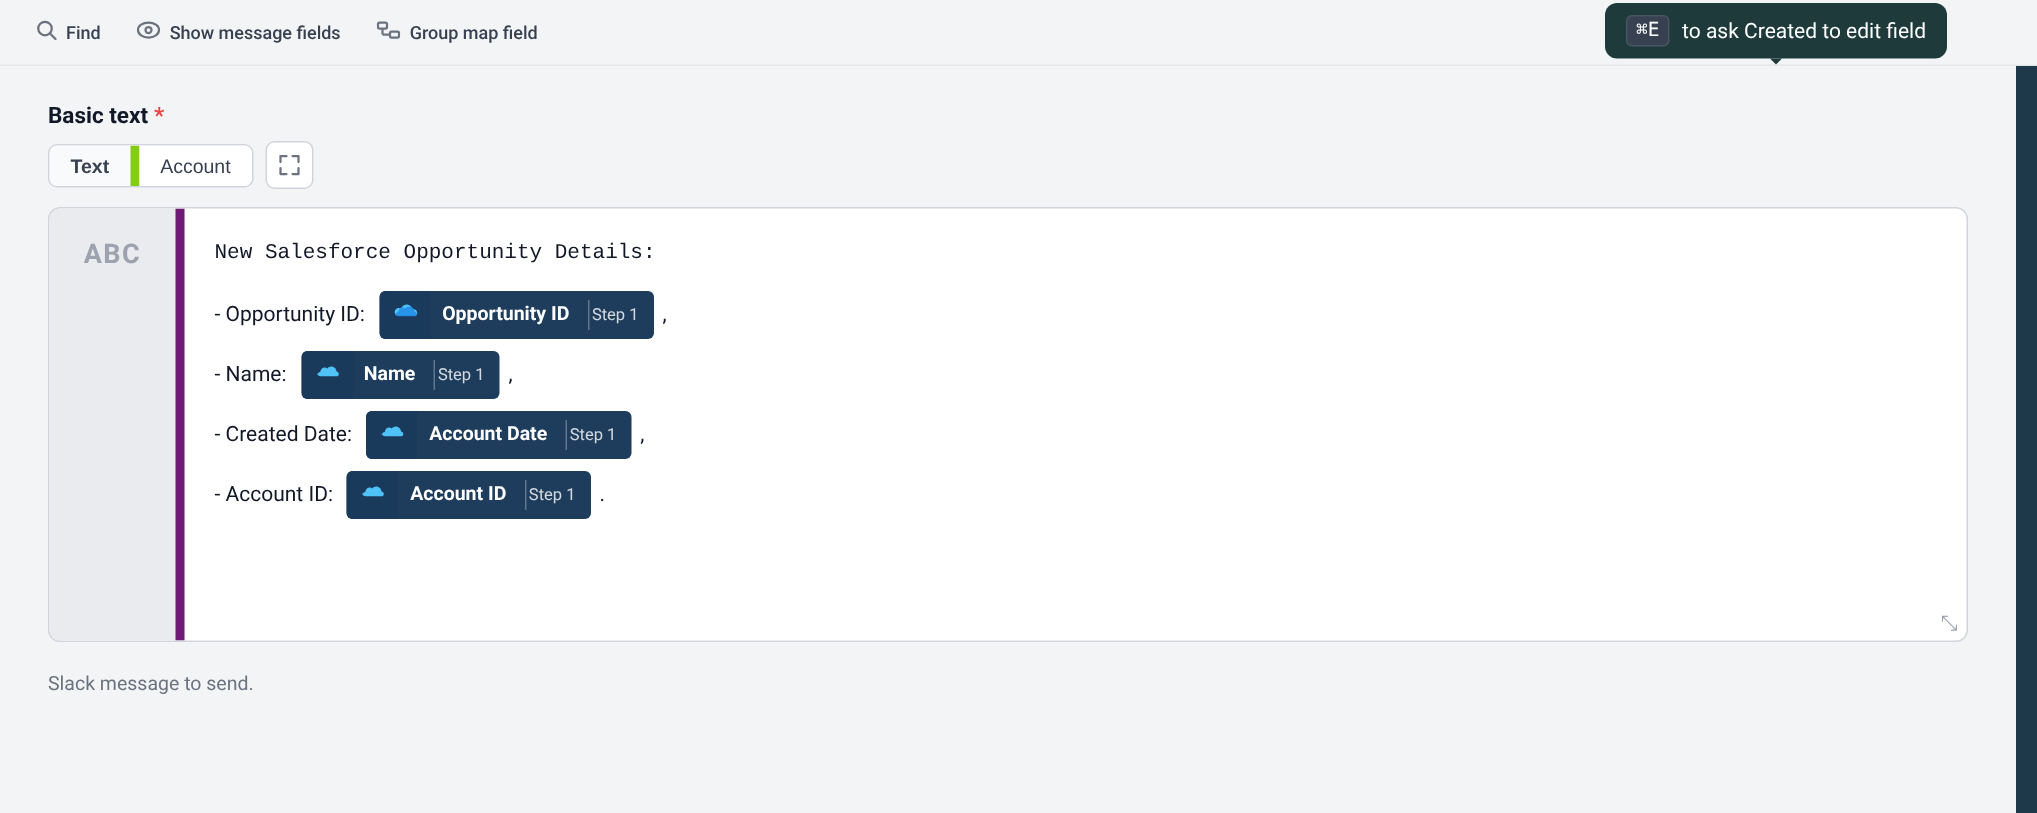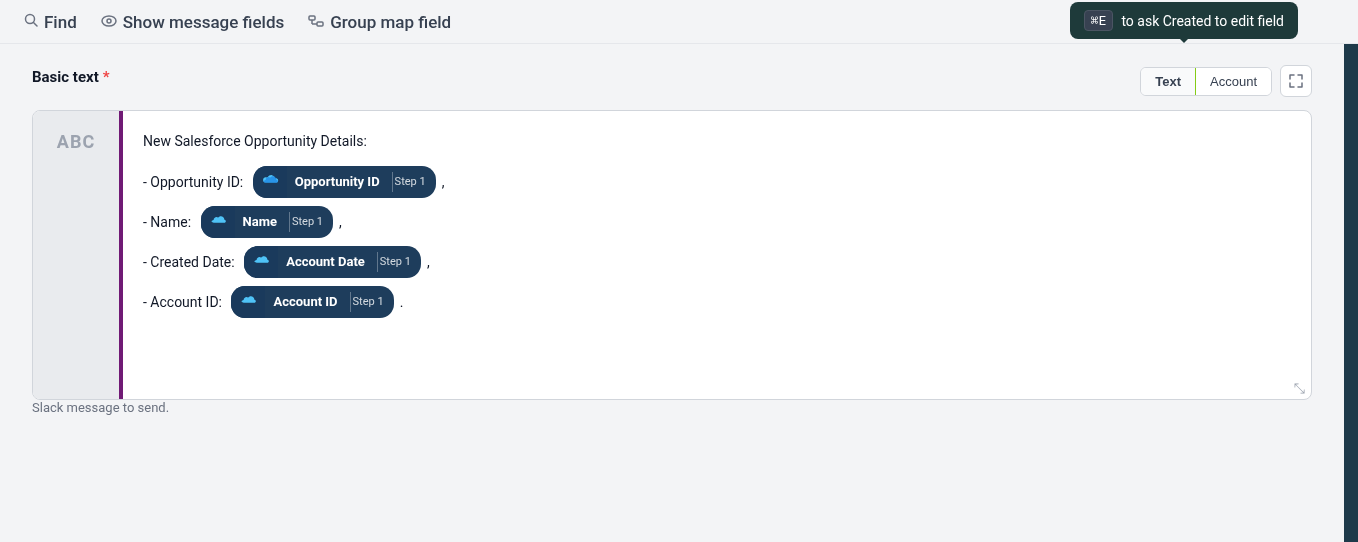--- a/index.html
+++ b/index.html
@@ -21,21 +21,21 @@
       background: #f3f4f6;
       border-bottom: 1px solid #e5e7eb;
       height: 44px;
       position: relative;
     }
 
     .toolbar-item {
       display: flex;
       align-items: center;
       gap: 6px;
-      font-size: 17px;
+      font-size: 12px;
       color: #374151;
       cursor: pointer;
       font-weight: 500;
     }
 
     .toolbar-icon {
       font-size: 14px;
       color: #6b7280;
     }
 
@@ -127,21 +127,21 @@
     }
 
     .toggle-btn {
       padding: 6px 14px;
       font-size: 13px;
       font-weight: 500;
       color: #374151;
       background: white;
       border: none;
       cursor: pointer;
-      border-right: 1px solid #84cc16;
+      border-right: 6px solid #84cc16;
     }
 
     .toggle-btn:last-child {
       border-right: none;
     }
 
     .toggle-btn.active {
       background: #f9fafb;
       font-weight: 600;
     }
@@ -172,21 +172,21 @@
     }
 
     .editor-sidebar {
       width: 90px;
       background: #e9ebee;
       display: flex;
       align-items: flex-start;
       justify-content: center;
       padding-top: 20px;
       flex-shrink: 0;
-      border-right: 4px solid #701a75;
+      border-right: 6px solid #701a75;
     }
 
     .abc-label {
       font-size: 18px;
       font-weight: 700;
       color: #9ca3af;
       letter-spacing: 1px;
     }
 
     .editor-content {
@@ -201,28 +201,29 @@
     .editor-line {
       display: flex;
       align-items: center;
       flex-wrap: wrap;
       gap: 4px;
       margin-bottom: 8px;
     }
 
     .editor-line:first-child {
       margin-bottom: 12px;
+      font-family: Liberation Mono, monospace;
     }
 
     
     .sf-token {
       display: inline-flex;
       align-items: center;
       background: #1e3d5c;
-      border-radius: 14px;
+      border-radius: 4px;
       overflow: hidden;
       height: 32px;
       margin: 0 2px;
     }
 
     .sf-icon {
       width: 34px;
       height: 32px;
       background: #1a3a5c;
       display: flex;
@@ -267,28 +268,29 @@
       color: #9ca3af;
       font-size: 14px;
       cursor: nwse-resize;
       line-height: 1;
     }
 
     
     .field-hint {
       font-size: 13px;
       color: #6b7280;
-      margin-top: 0;
+      margin-top: 21px;
     }
 
     .header-row {
       display: flex;
-      align-items: center;
+      align-items: flex-start;
       justify-content: space-between;
       margin-bottom: 12px;
+      flex-direction: column;
     }
   </style>
 </head>
 <body>
 
 <div class="scrollbar"></div>
 
 <div class="toolbar">
   <div class="toolbar-item">
     <span class="toolbar-icon">

